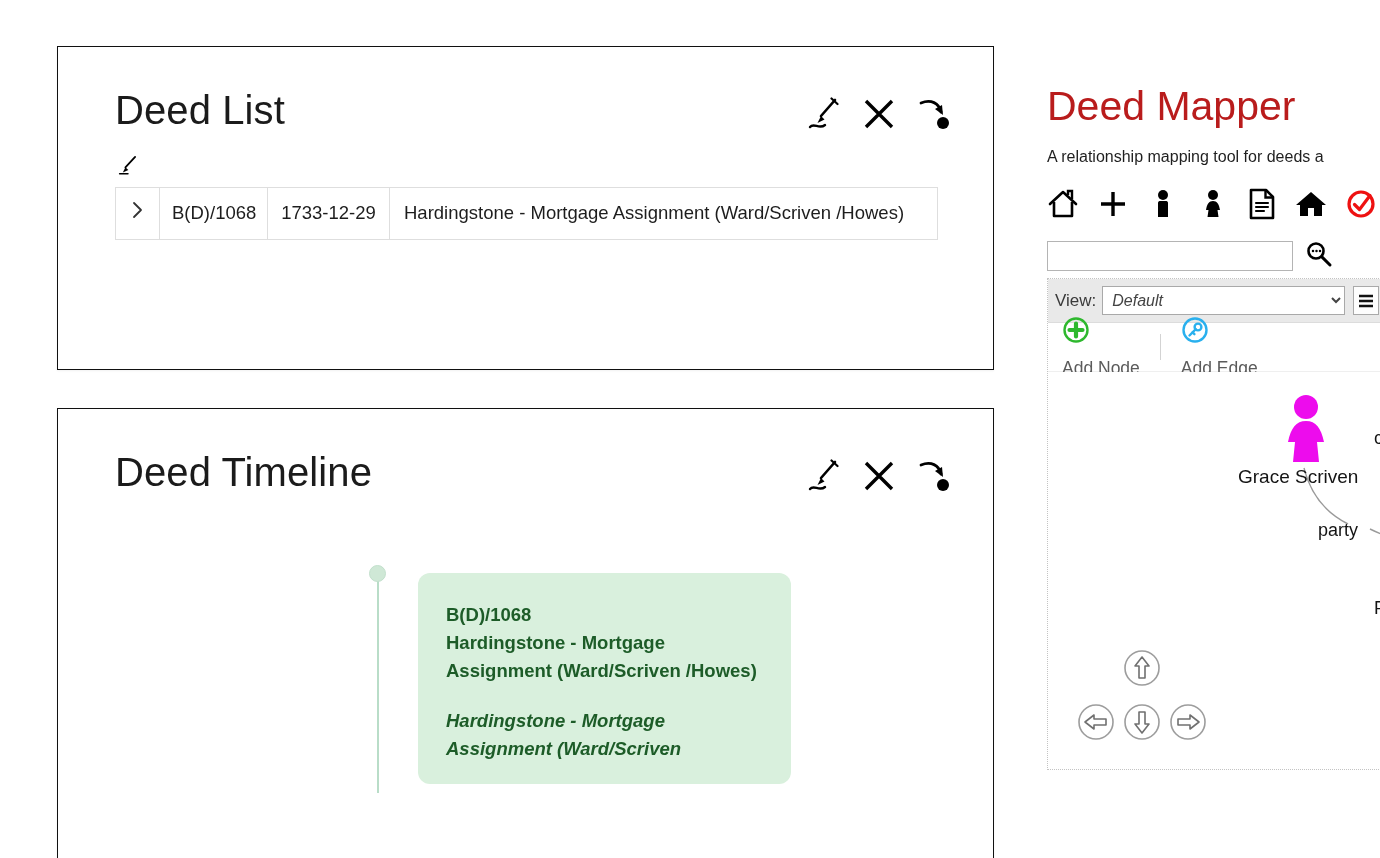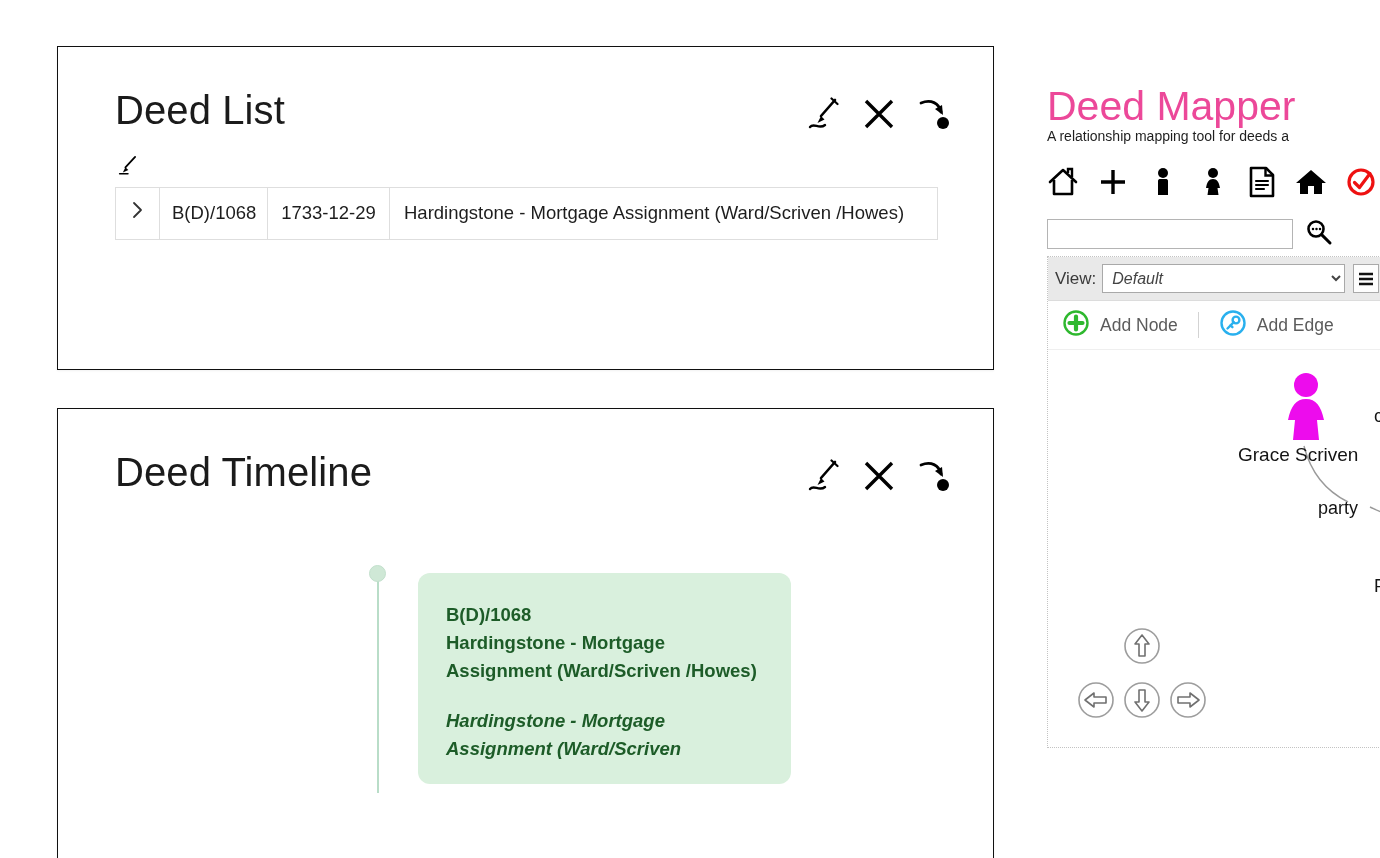--- a/index.html
+++ b/index.html
@@ -134,29 +134,29 @@
     position: absolute;
     left: 1047px;
     top: 86px;
     width: 333px;
     height: 772px;
     overflow: hidden;
   }
   .mapper-title {
     font-size: 41px;
     font-weight: 300;
-    color: #ec4899;
+    color: #b91c1c;
     line-height: 1.0;
     margin: 0;
     white-space: nowrap;
   }
   .mapper-sub {
-    font-size: 14px;
+    font-size: 16px;
     color: #1f1f1f;
-    margin-top: 1px;
+    margin-top: 21px;
     white-space: nowrap;
     font-weight: 400;
   }
 
   .mapper-toolbar {
     display: flex;
     align-items: center;
     gap: 18px;
     margin-top: 22px;
     height: 36px;
@@ -243,21 +243,21 @@
 
   .action-bar {
     height: 49px;
     display: flex;
     align-items: center;
     background: #ffffff;
     padding-left: 14px;
     gap: 12px;
     border-bottom: 1px solid #efefef;
   }
-  .act { display: flex; align-items: center; gap: 10px; cursor: pointer; }
+  .act { display: flex; gap: 10px; cursor: pointer; flex-direction: column; }
   .act-label { font-size: 17.5px; color: #5b5b5b; }
   .act-sep { width: 1px; height: 26px; background: #d3d3d3; margin: 0 8px; }
 
   .map-canvas { position: relative; height: 396px; overflow: hidden; background:#fff; }
 
   .node-person { position: absolute; cursor: pointer; }
   .node-label {
     position: absolute;
     font-size: 19px;
     color: #141414;

